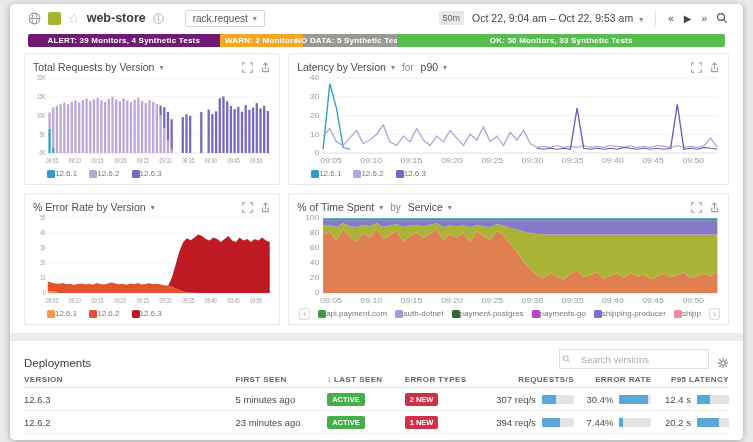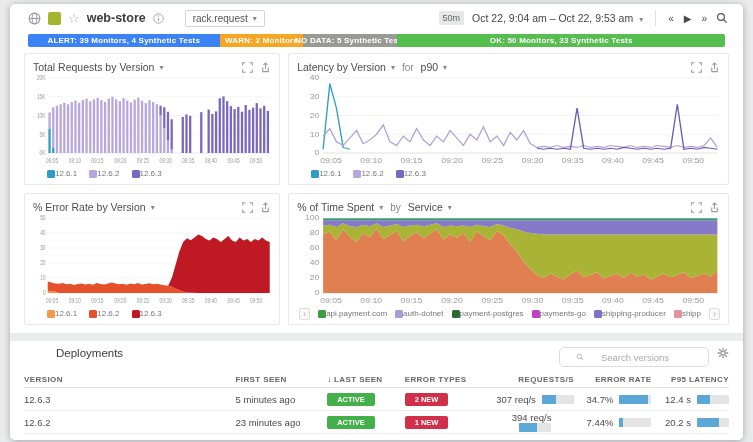--- a/index.html
+++ b/index.html
@@ -48,34 +48,34 @@
   .legend { display:flex; align-items:center; gap:12px; height:13px; padding-left:14px; }
   .leg-item { display:flex; align-items:center; gap:0; font-size:8px; color:#777; cursor:pointer; white-space:nowrap; }
   .leg-sw { width:8px; height:8px; border-radius:1.5px; display:inline-block; }
   .leg-nav { border:1px solid #ddd; border-radius:2px; color:#aaa; font-size:9px; line-height:10px;
              padding:0 3px; cursor:pointer; background:#fafafa; }
   .legend.scroll { gap:8px; padding-left:2px; }
   
   .band { height:8px; background:#ebecec; }
   
   .deploy { padding:6px 14px 6px 14px; background:#fff; }
-  .dhead { display:flex; align-items:flex-start; height:22px;margin-left:32px; }
+  .dhead { display:flex; align-items:flex-end; height:22px; }
   .dtitle { font-size:11.5px; color:#3c3c3c; }
-  .searchbox { margin-left:auto; display:flex; align-items:center; gap:15px; border:1px solid #ddd;
-               border-radius:5px; padding:2px 16px; width:150px; height:20px; background:#fff; }
+  .searchbox { margin-left:auto; display:flex; align-items:center; gap:8px; border:1px solid #ddd;
+               border-radius:0; padding:2px 2px; width:150px; height:20px; background:#fff; }
   .searchbox input { border:0; outline:0; font-size:9.5px; color:#555; width:100%;
                      font-family:"Liberation Sans", sans-serif; }
   .searchbox input::placeholder { color:#aaa; }
   .gear { margin-left:8px; cursor:pointer; }
   .thr { display:flex; align-items:center; height:17px; border-bottom:1px solid #e2e2e2; margin-top:2px; }
   .th { font-size:8px; font-weight:bold; color:#666; letter-spacing:.4px; }
   .trow { display:flex; align-items:center; height:23px; border-bottom:1px solid #ededed; }
   .td { font-size:9.5px; color:#4a4a4a; }
   .cell-r { text-align:center; display:flex; align-items:center; justify-content:flex-end; }
-  .badge { display:inline-block; padding:2px 10px; border-radius:2px; color:#fff; font-size:7.5px; font-weight:bold; }
+  .badge { display:inline-block; padding:2px 5px; border-radius:2px; color:#fff; font-size:7.5px; font-weight:bold; }
   .badge.active { background:var(--active-green,#43b049); }
   .badge.newerr { background:var(--new-red,#d0304a); }
   .mbar { display:inline-block; width:32px; height:9px; background:#e4e4e4; margin-left:6px; border-radius:1px; overflow:hidden; }
   .mbar i { display:block; height:100%; background:var(--bar-blue,#5aa7d8); }
   .sortarrow { font-size:9px; margin-right:2px; color:#555; }
 </style>
 </head>
 <body>
 
 <div class="card">
@@ -114,21 +114,21 @@
           <svg class="ic" width="12" height="12" viewBox="0 0 12 12">
             <circle cx="5" cy="5" r="3.4" fill="none" stroke="#5a5a5a" stroke-width="1.2"></circle>
             <line x1="7.6" y1="7.6" x2="10.6" y2="10.6" stroke="#5a5a5a" stroke-width="1.3"></line>
           </svg>
         </span>
       </span>
     </div>
   </div>
 
   <div class="alertbar">
-      <div class="aseg" style="width: 27.5%; background: #3b82f6;">ALERT: 39 Monitors, 4 Synthetic Tests</div>
+      <div class="aseg" style="width: 27.5%; background: #701a75;">ALERT: 39 Monitors, 4 Synthetic Tests</div>
       <div class="aseg" style="width: 12%; background: rgb(246, 166, 35);">WARN: 2 Monitors</div>
       <div class="aseg" style="width: 13.5%; background: rgb(154, 154, 148);">NO DATA: 5 Synthetic Tests</div>
       <div class="aseg" style="width: 47%; background: rgb(86, 189, 79);">OK: 50 Monitors, 33 Synthetic Tests</div>
     </div>
 
   <div class="charts">
 
     <div class="tile">
       <div class="thead">
         <span class="ttitle">
@@ -489,38 +489,38 @@
           <div class="td" style="width: 13%;">5 minutes ago</div>
           <div class="td" style="width: 11%;"><span class="badge active">ACTIVE</span></div>
           <div class="td" style="width: 12%;"><span class="badge newerr">2 NEW</span></div>
           <div class="td cell-r" style="width: 12%;">
             <span>307 req/s</span>
             <span class="mbar">
               <i style="width: 45%;"></i>
             </span>
           </div>
           <div class="td cell-r" style="width: 11%;">
-            <span>34.7%</span>
+            <span>30.4%</span>
             <span class="mbar">
               <i style="width: 88%;"></i>
             </span>
           </div>
           <div class="td cell-r" style="width: 11%;">
             <span>12.4 s</span>
             <span class="mbar">
               <i style="width: 40%;"></i>
             </span>
           </div>
         </div>
         <div class="trow">
           <div class="td" style="width: 30%;">12.6.2</div>
           <div class="td" style="width: 13%;">23 minutes ago</div>
           <div class="td" style="width: 11%;"><span class="badge active">ACTIVE</span></div>
           <div class="td" style="width: 12%;"><span class="badge newerr">1 NEW</span></div>
-          <div class="td cell-r" style="width: 12%; flex-direction: column;">
+          <div class="td cell-r" style="width: 12%;">
             <span>394 req/s</span>
             <span class="mbar">
               <i style="width: 57%;"></i>
             </span>
           </div>
           <div class="td cell-r" style="width: 11%;">
             <span>7.44%</span>
             <span class="mbar">
               <i style="width: 11%;"></i>
             </span>

